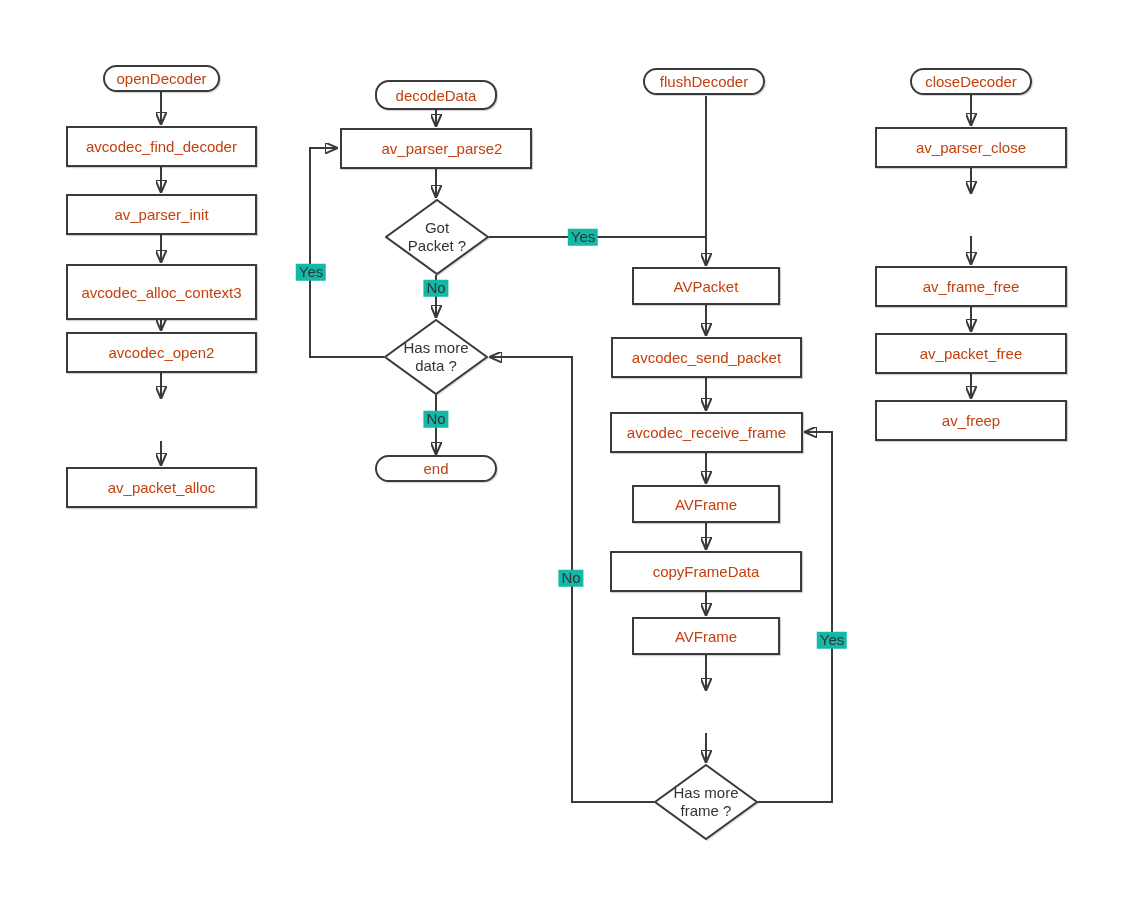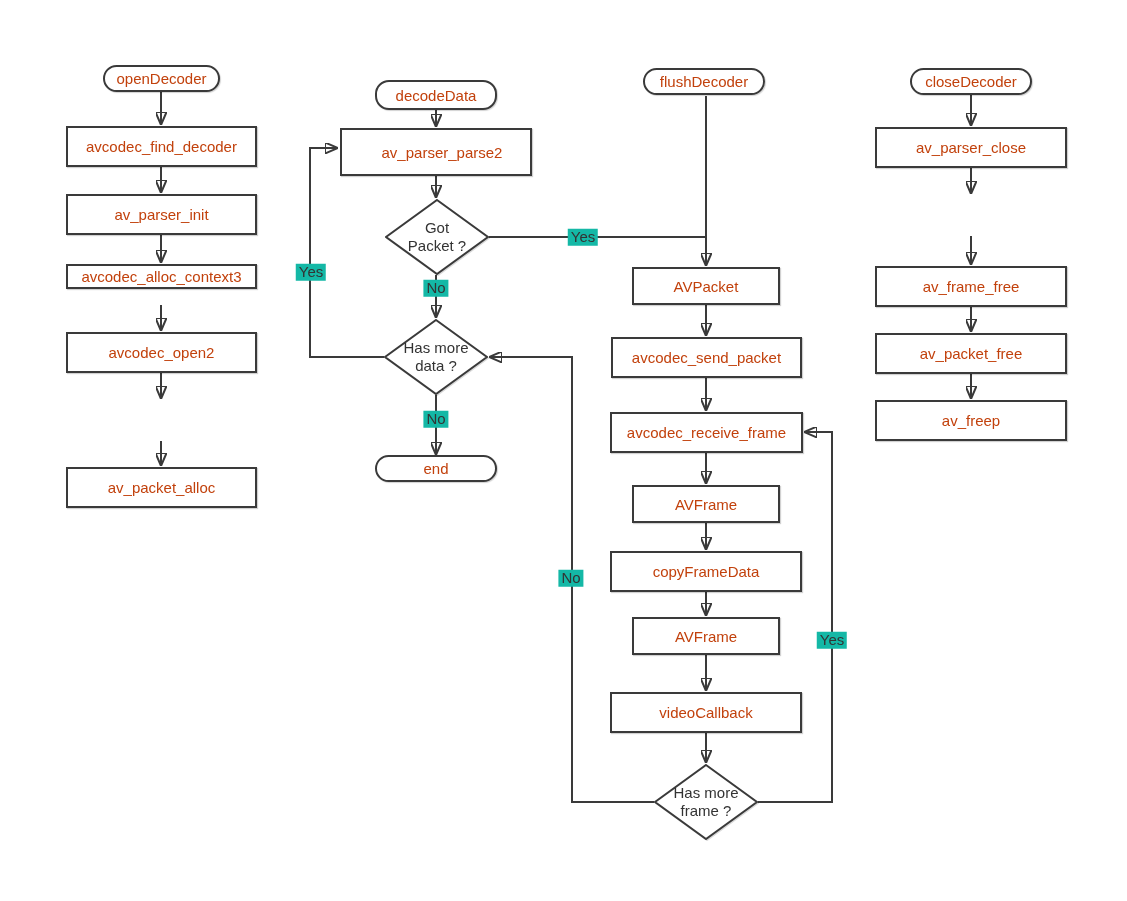--- a/index.html
+++ b/index.html
@@ -112,26 +112,26 @@
     <path d="M971 95 V125" marker-end="url(#arrow)"></path>
     <path d="M971 168 V193" marker-end="url(#arrow)"></path>
     <path d="M971 236 V264" marker-end="url(#arrow)"></path>
     <path d="M971 307 V331" marker-end="url(#arrow)"></path>
     <path d="M971 374 V398" marker-end="url(#arrow)"></path>
   </svg>
 
   <div class="node pill" style="left:103px; top:65px; width:117px; height:27px;">openDecoder</div>
   <div class="node" style="left:66px; top:126px; width:191px; height:41px;text-align:center;">avcodec_find_decoder</div>
   <div class="node" style="left:66px; top:194px; width:191px; height:41px;">av_parser_init</div>
-  <div class="node" style="left:66px; top:264px; width:191px; height:25px;">avcodec_alloc_context3</div>
+  <div class="node" style="left:66px; top:264px; width:191px; height:56px;">avcodec_alloc_context3</div>
   <div class="node" style="left:66px; top:332px; width:191px; height:41px;">avcodec_open2</div>
   <div class="node" style="left:66px; top:467px; width:191px; height:41px;">av_packet_alloc</div>
 
   <div class="node pill" style="left:375px; top:80px; width:122px; height:30px;">decodeData</div>
-  <div class="node" style="left:340px; top:128px; width:192px; height:48px;padding-left:12px;">av_parser_parse2</div>
+  <div class="node" style="left:340px; top:128px; width:192px; height:41px;padding-left:12px;">av_parser_parse2</div>
 
   <div class="diamond" style="left:385px; top:199px; width:104px; height:76px;">
     <svg width="104" height="76" viewBox="0 0 104 76">
       <polygon points="52,1 103,38 52,75 1,38"></polygon>
     </svg>
     <div class="diamond-label">Got
 Packet ?</div>
   </div>
 
   <div class="diamond" style="left:384px; top:319px; width:104px; height:76px;">
@@ -144,21 +144,20 @@
 
   <div class="node pill" style="left:375px; top:455px; width:122px; height:27px;">end</div>
 
   <div class="node pill" style="left:643px; top:68px; width:122px; height:27px;">flushDecoder</div>
   <div class="node" style="left:611px; top:337px; width:191px; height:41px;">avcodec_send_packet</div>
   <div class="node" style="left:632px; top:267px; width:148px; height:38px;">AVPacket</div>
   <div class="node" style="left:610px; top:412px; width:193px; height:41px;">avcodec_receive_frame</div>
   <div class="node" style="left:632px; top:485px; width:148px; height:38px;">AVFrame</div>
   <div class="node" style="left:610px; top:551px; width:192px; height:41px;">copyFrameData</div>
   <div class="node" style="left:632px; top:617px; width:148px; height:38px;">AVFrame</div>
-  <div class="node" style="left:610px; top:692px; width:192px; height:41px;">videoCallback</div>
 
   <div class="diamond" style="left:654px; top:764px; width:104px; height:76px;">
     <svg width="104" height="76" viewBox="0 0 104 76">
       <polygon points="52,1 103,38 52,75 1,38"></polygon>
     </svg>
     <div class="diamond-label">Has more
 frame ?</div>
   </div>
 
   <div class="node pill" style="left:910px; top:68px; width:122px; height:27px;">closeDecoder</div>

